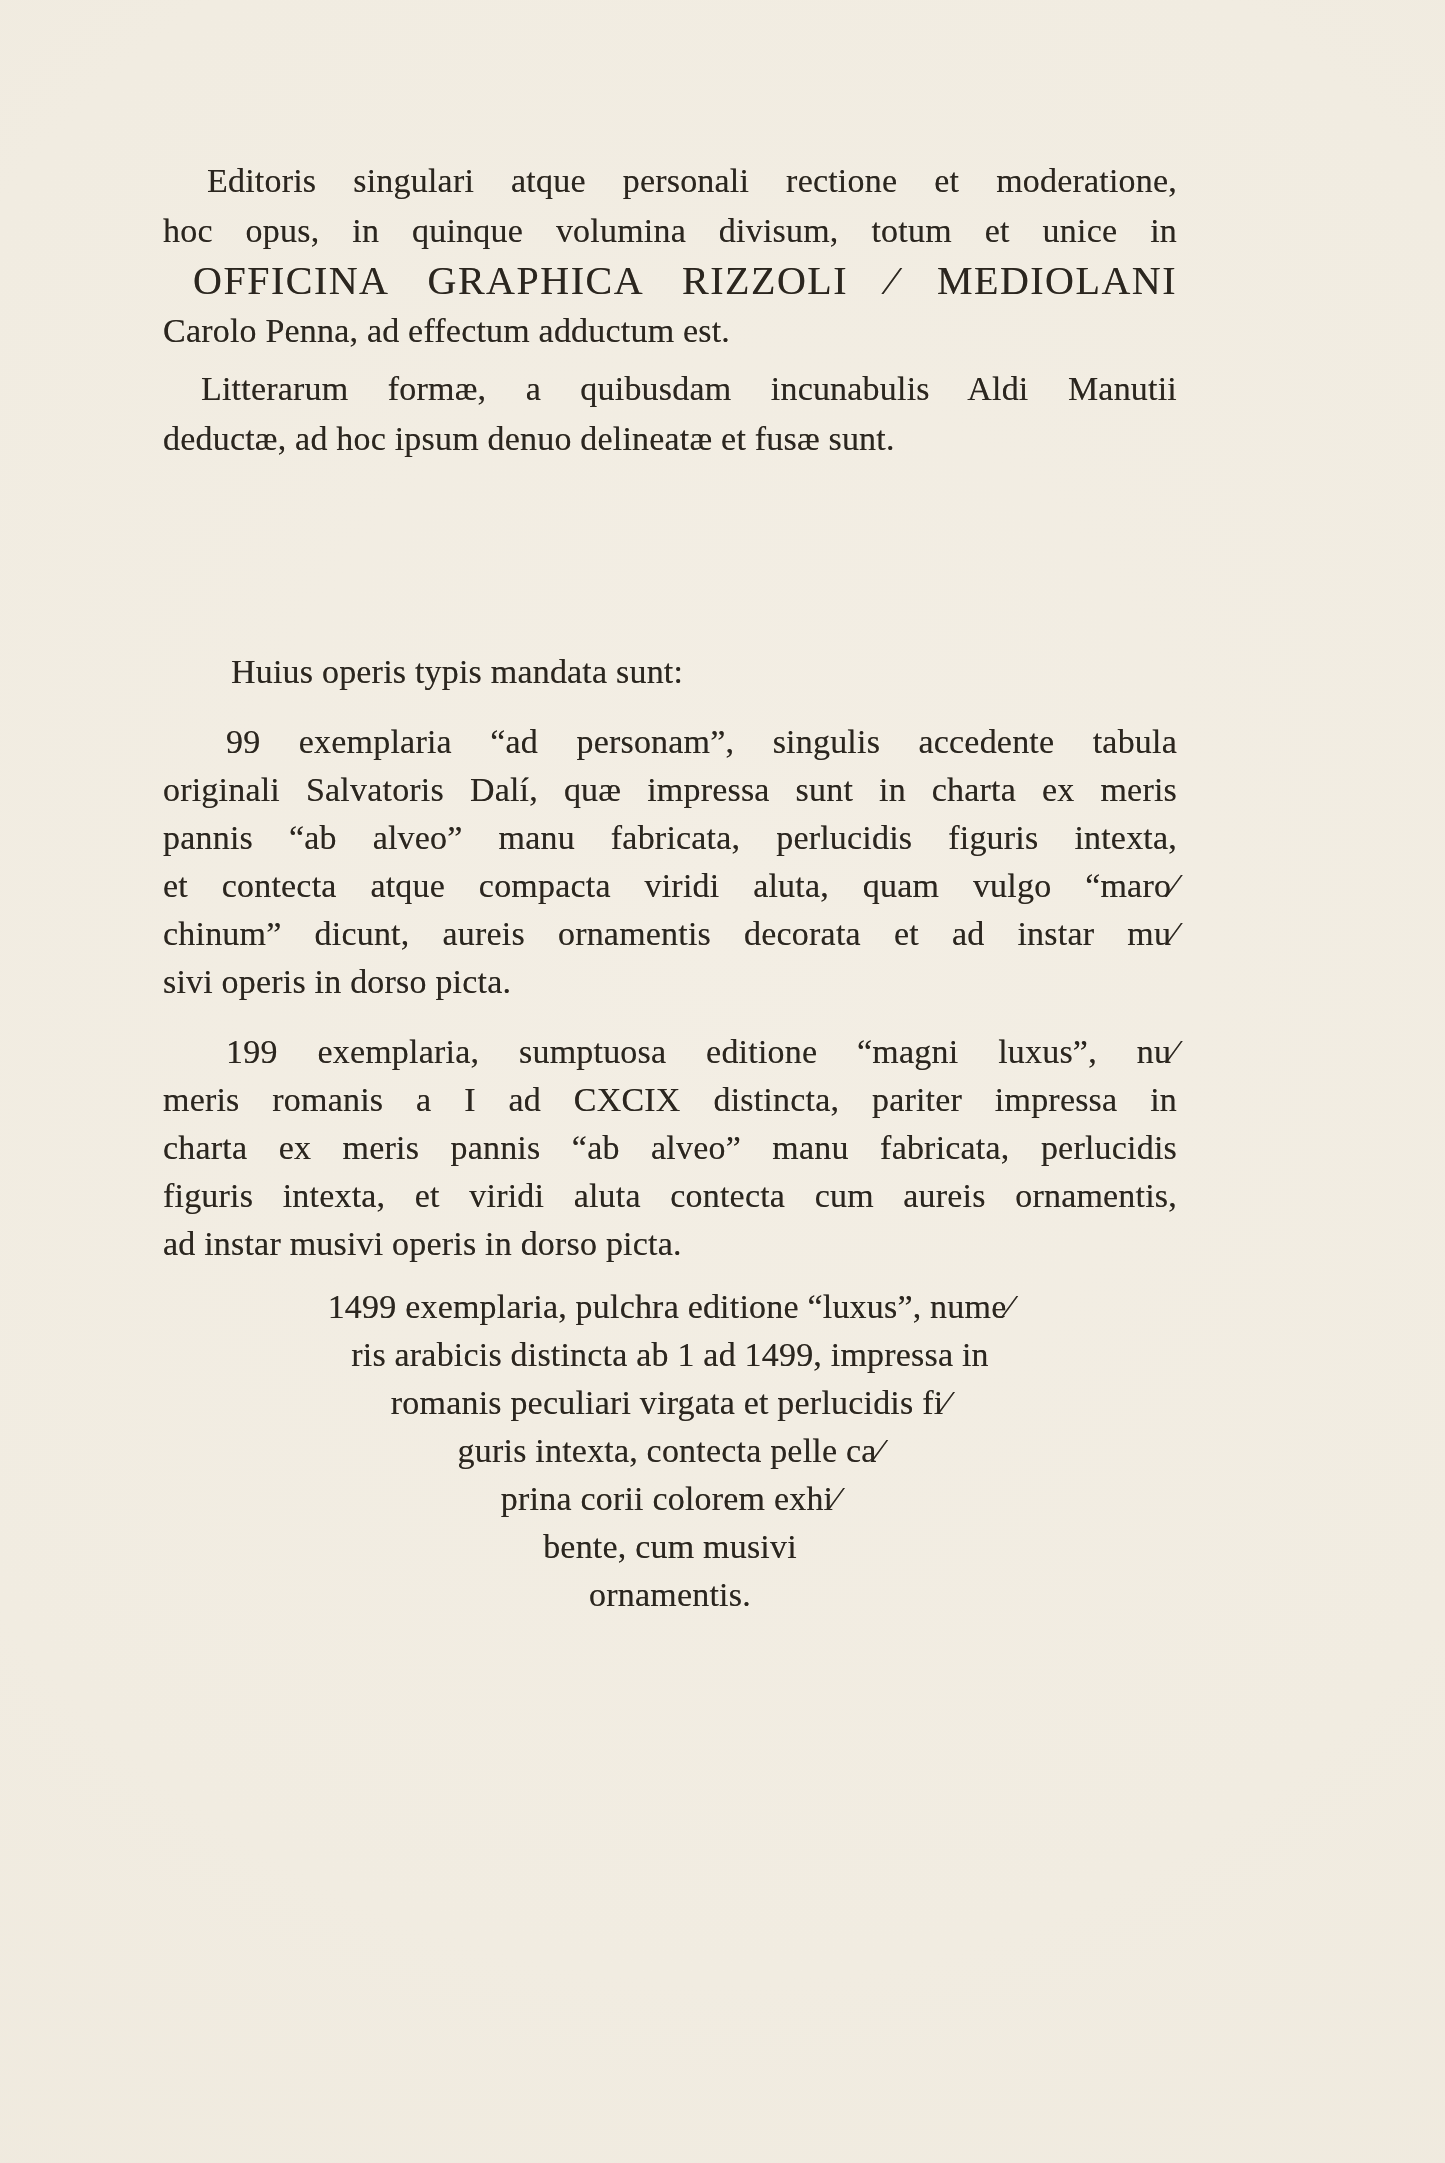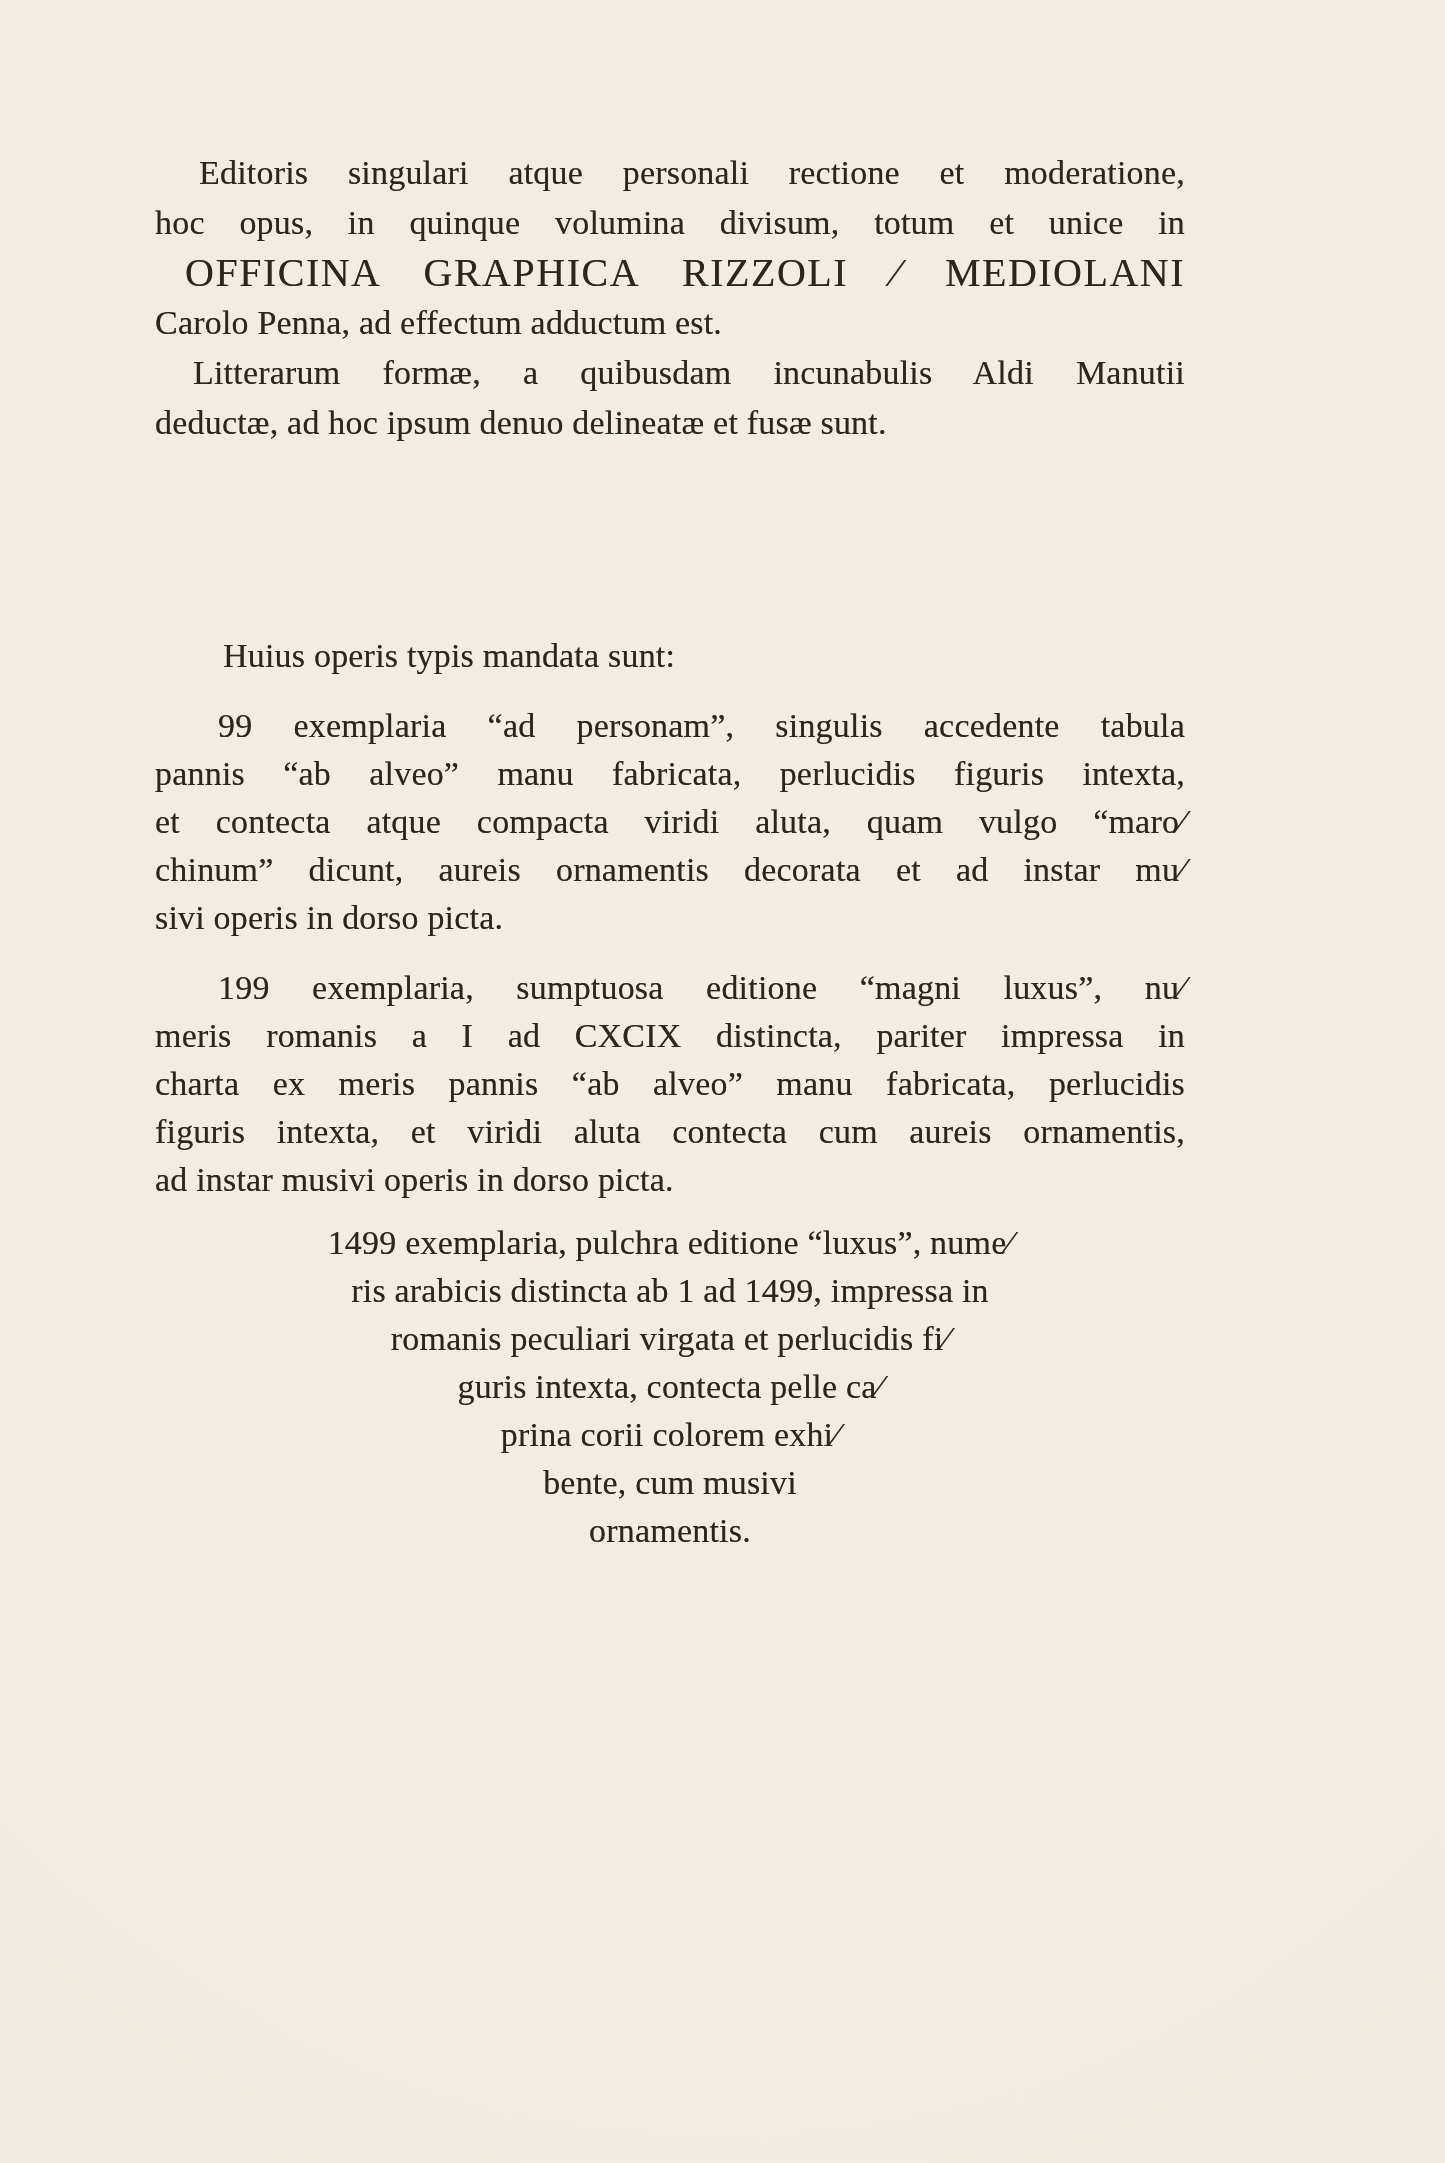--- a/index.html
+++ b/index.html
@@ -16,21 +16,21 @@
     overflow: hidden;
   }
   .textblock {
     position: absolute;
     left: 155px;
     top: 148px;
     width: 1030px;
     color: #2b261f;
     text-shadow: 0 0 0.6px rgba(43, 38, 31, 0.55);
   }
-  .para { margin: 0; padding: 0; }
+  .para { margin: 8px; padding: 0; }
   .line {
     display: block;
     font-size: 34px;
     line-height: 50px;
     text-align: justify;
     text-align-last: justify;
     letter-spacing: 0.2px;
   }
   .lh48 .line { line-height: 48px; }
   .line.last {
@@ -70,20 +70,21 @@
       <span class="line ind-b">Litterarum formæ, a quibusdam incunabulis Aldi Manutii</span>
       <span class="line last">deductæ, ad hoc ipsum denuo delineatæ et fusæ sunt.</span>
     </p>
 
     <p class="para lh48 gap-heading">
       <span class="line last ind-c">Huius operis typis mandata sunt:</span>
     </p>
 
     <p class="para lh48 gap-small">
       <span class="line ind-d">99 exemplaria “ad personam”, singulis accedente tabula</span>
+      <span class="line">originali Salvatoris Dalí, quæ impressa sunt in charta ex meris</span>
       <span class="line">pannis “ab alveo” manu fabricata, perlucidis figuris intexta,</span>
       <span class="line">et contecta atque compacta viridi aluta, quam vulgo “maro⁄</span>
       <span class="line">chinum” dicunt, aureis ornamentis decorata et ad instar mu⁄</span>
       <span class="line last">sivi operis in dorso picta.</span>
     </p>
 
     <p class="para lh48 gap-small">
       <span class="line ind-d">199 exemplaria, sumptuosa editione “magni luxus”, nu⁄</span>
       <span class="line">meris romanis a I ad CXCIX distincta, pariter impressa in</span>
       <span class="line">charta ex meris pannis “ab alveo” manu fabricata, perlucidis</span>

